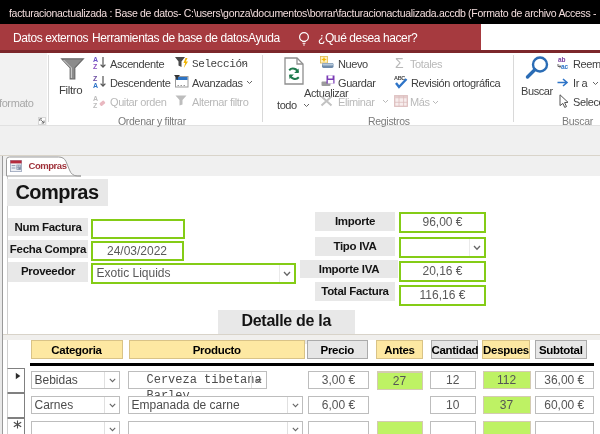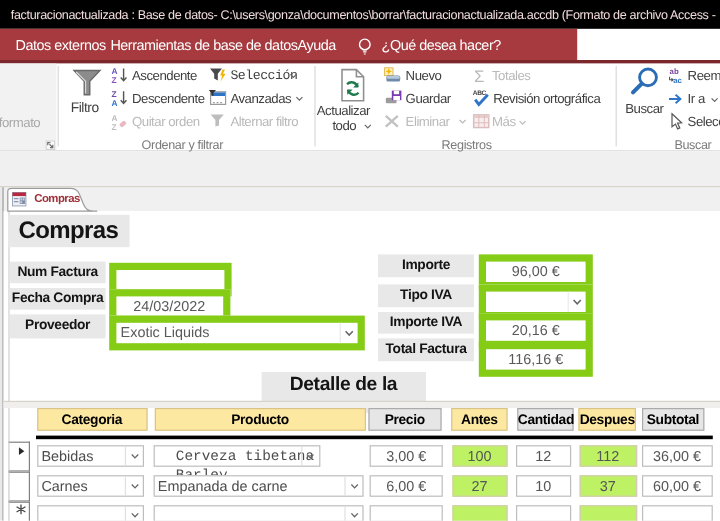--- a/index.html
+++ b/index.html
@@ -20,21 +20,21 @@
 .vsep{position:absolute;width:1px;background:#d9d9d9;top:55px;height:67px;}
 
 #grayband{left:0;top:126px;width:600px;height:50px;background:#f0f0f0;}
 #tanline{left:0;top:155px;width:600px;height:1px;background:#d9d4ca;}
 #leftline1{left:2px;top:156px;width:1px;height:278px;background:#9a9a9a;}
 #leftsliver{left:0;top:156px;width:2px;height:278px;background:#e9e9e9;}
 #leftline2{left:7px;top:176px;width:1px;height:258px;background:#cfcfcf;}
 #page{left:3px;top:176px;width:597px;height:258px;background:#fff;}
 
 .glabel{position:absolute;background:#e8e8e8;color:#141414;font-weight:bold;font-size:11.5px;letter-spacing:-0.3px;text-align:center;}
-.tbox{position:absolute;background:#fff;border:6px solid #84cc16;color:#595959;font-size:12px;text-align:center;}
+.tbox{position:absolute;background:#fff;border:2px solid #84cc16;color:#595959;font-size:12px;text-align:center;}
 .arrbtn{position:absolute;right:0;top:0;bottom:0;width:14px;border-left:1px solid #eaeaea;}
 
 .hdr{position:absolute;top:340px;height:18.5px;font-weight:bold;font-size:11.5px;letter-spacing:-0.3px;text-align:center;color:#000;box-sizing:border-box;line-height:18px;}
 .hy{background:#fde8a2;border:1px solid #d9c387;}
 .hg{background:#e6e6e6;border:1px solid #ababab;}
 .cell{position:absolute;height:17.5px;background:#fff;border:1px solid #bdbdbd;box-sizing:border-box;font-size:12px;color:#4c4c4c;line-height:16px;}
 .ctan{background:#bef264;border:1px solid #d4cbb2;}
 .cnum{text-align:center;color:#555;}
 .sel{position:absolute;left:7px;width:18px;background:#fff;border:1px solid #808080;border-left:1px solid #cfcfcf;box-sizing:border-box;}
 svg{position:absolute;overflow:visible;}
@@ -122,21 +122,21 @@
 <div class="rtext rgray" style="left:192px;top:96px;">Alternar filtro</div>
 <div class="rlabel" style="left:118px;top:115px;">Ordenar y filtrar</div>
 
 <svg style="left:284px;top:57px;" width="20" height="28" viewBox="0 0 20 28">
  <path d="M1 1 H13 L19 7 V27 H1 Z" fill="#fff" stroke="#8f8f8f" stroke-width="1.3"></path>
  <path d="M13 1 V7 H19" fill="none" stroke="#8f8f8f" stroke-width="1.3"></path>
  <path d="M5.2 13.2 A 5.2 5.2 0 0 1 14 15.5 M14.8 20.3 A 5.2 5.2 0 0 1 6 18" fill="none" stroke="#1f7a4d" stroke-width="2"></path>
  <path d="M14.6 11.5 V16 H10.2 Z" fill="#1f7a4d"></path>
  <path d="M5.4 22 V17.6 H9.8 Z" fill="#1f7a4d"></path>
 </svg>
-<div class="rtext" style="left:264px;top:87px;">Actualizar</div>
+<div class="rtext" style="left:264px;top:87px;padding-left:40px;">Actualizar</div>
 <div class="rtext" style="left:277px;top:99px;">todo</div>
 <svg style="left:303px;top:103px;" width="7" height="5" viewBox="0 0 7 5">
     <path d="M1 1 L3.5 3.5 L6 1" fill="none" stroke="#666" stroke-width="1"></path>
   </svg>
 
 <svg style="left:320px;top:56px;" width="14" height="13" viewBox="0 0 14 13">
  <rect x="0.5" y="0.5" width="7" height="6.5" fill="#fceec0" stroke="#e0b84e" stroke-width="0.8"></rect>
  <path d="M4 0.8 L4.8 2.7 L6.8 3.5 L4.8 4.3 L4 6.2 L3.2 4.3 L1.2 3.5 L3.2 2.7 Z" fill="#f5b800"></path>
  <rect x="2" y="7" width="11.5" height="5" rx="1.4" fill="#6f8bab"></rect>
  <rect x="2.4" y="7.4" width="10.7" height="2.2" rx="1" fill="#b7c9da"></rect>
@@ -234,21 +234,21 @@
 <div class="glabel" style="left:315px;top:211.5px;width:80px;height:19.5px;line-height:19.5px;">Importe</div>
 <div class="tbox" style="left:399px;top:212px;width:83px;height:17px;line-height:17px;">96,00 €</div>
 <div class="glabel" style="left:315px;top:236.5px;width:80px;height:19.5px;line-height:19.5px;">Tipo IVA</div>
 <div class="tbox" style="left:399px;top:237px;width:83px;height:17px;line-height:17px;">
  <div class="arrbtn">
       <svg style="left:3px;top:6px;" width="8" height="6" viewBox="0 0 8 6">
         <path d="M1 1 L4 4.2 L7 1" fill="none" stroke="#666" stroke-width="1.3"></path>
       </svg>
     </div>
 </div>
-<div class="glabel" style="left:315px;top:260px;width:80px;height:18px;line-height:18px;">Importe IVA</div>
+<div class="glabel" style="left:300px;top:260px;width:98px;height:18px;line-height:18px;">Importe IVA</div>
 <div class="tbox" style="left:399px;top:260.5px;width:83px;height:17px;line-height:17px;">20,16 €</div>
 <div class="glabel" style="left:315px;top:281.5px;width:80px;height:19px;line-height:19px;">Total Factura</div>
 <div class="tbox" style="left:399px;top:285px;width:83px;height:17px;line-height:17px;">116,16 €</div>
 
 <div class="glabel" style="left:218px;top:309.5px;width:136.5px;height:34px;line-height:21px;font-size:16px;letter-spacing:-0.3px;">Detalle de la Compra</div>
 <div class="abs" style="left:3px;top:333.5px;width:597px;height:1px;background:#d8d3c9;"></div>
 <div class="abs" style="left:3px;top:334.5px;width:597px;height:5px;background:#f0efed;"></div>
 
 <div class="hdr hy" style="left:30.5px;width:92px;">Categoria</div>
 <div class="hdr hy" style="left:128.5px;width:176.5px;">Producto</div>
@@ -297,21 +297,21 @@
     </div>
 </div>
 <div class="cell" style="left:127.5px;top:396px;width:175.5px;padding-left:3px;box-sizing:border-box;">Empanada de carne
  <div class="arrbtn" style="border-left:1px solid #e0e0e0;">
       <svg style="left:3.5px;top:6px;" width="7" height="5" viewBox="0 0 7 5">
         <path d="M0.8 0.8 L3.5 3.6 L6.2 0.8" fill="none" stroke="#666" stroke-width="1.1"></path>
       </svg>
     </div>
 </div>
 <div class="cell cnum" style="left:308px;top:396px;width:61px;">6,00 €</div>
-<div class="cell ctan cnum" style="left:376.5px;top:396px;width:46px;">27</div>
+<div class="cell ctan cnum" style="left:376.5px;top:372px;width:46px;">27</div>
 <div class="cell cnum" style="left:429.5px;top:396px;width:46.5px;">10</div>
 <div class="cell ctan cnum" style="left:482.5px;top:396px;width:48px;">37</div>
 <div class="cell cnum" style="left:534.5px;top:396px;width:59.5px;">60,00 €</div>
 
 <div class="cell" style="left:30.5px;top:420.5px;width:89.5px;height:14px;">
  <div class="arrbtn" style="border-left:1px solid #e0e0e0;">
       <svg style="left:3.5px;top:5px;" width="7" height="5" viewBox="0 0 7 5">
         <path d="M0.8 0.8 L3.5 3.6 L6.2 0.8" fill="none" stroke="#666" stroke-width="1.1"></path>
       </svg>
     </div>

